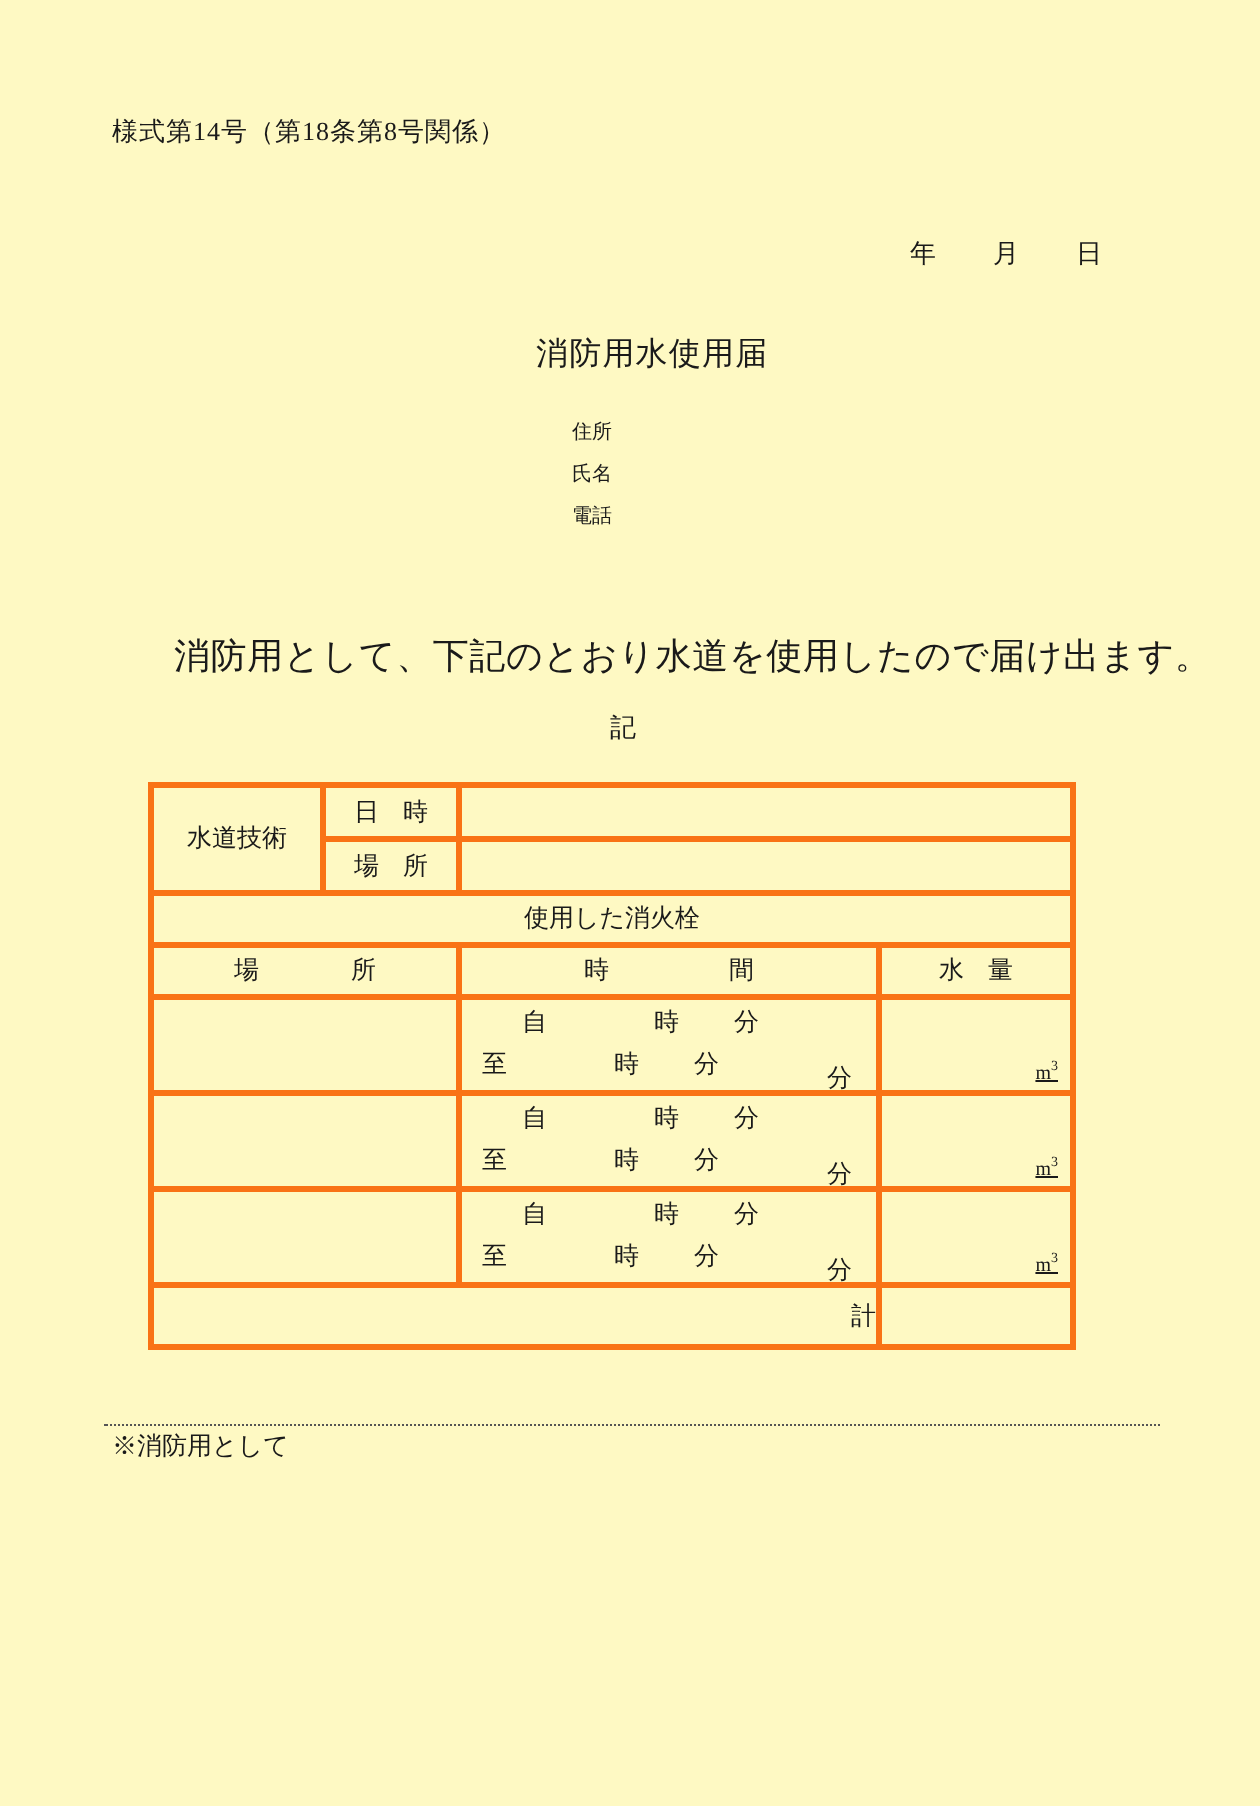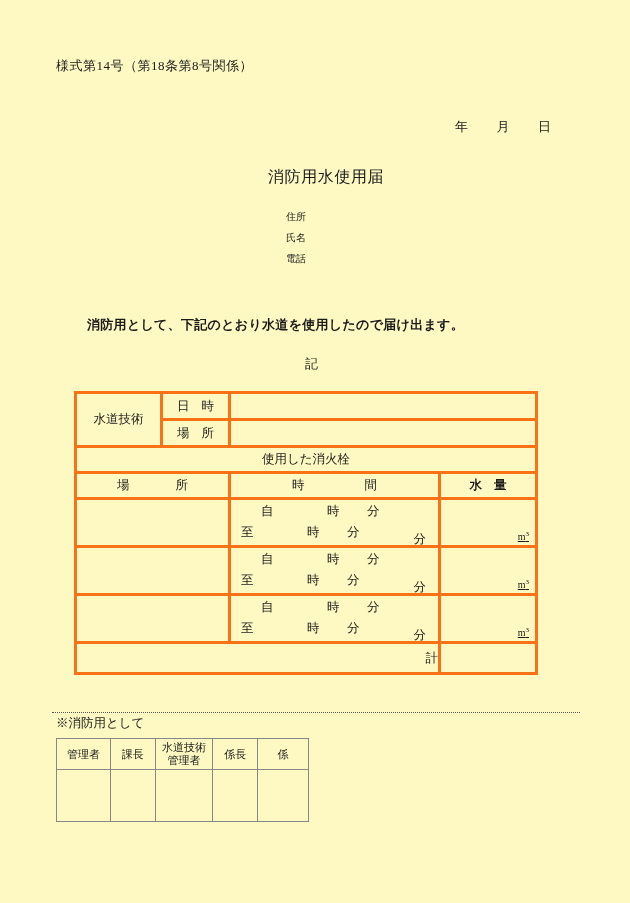--- a/index.html
+++ b/index.html
@@ -71,24 +71,23 @@
     line-height: 21px;
     text-align: right;
   }
   .applicant .row { white-space: nowrap; }
   .applicant .row .c1 { display: inline-block; width: 26px; }
 
   .body-text {
     position: absolute;
     left: 87px;
     top: 316px;
-    font-size: 13px;
+    font-size: 18px;
     letter-spacing: 0.3px;
     white-space: nowrap;
-    font-weight: bold;
   }
 
   .ki-mark {
     position: absolute;
     left: 305px;
     top: 355px;
     font-size: 13px;
   }
 
   
@@ -131,21 +130,21 @@
     text-align: center;
     height: 27px;
     font-size: 12.5px;
   }
   .col-head .sp-wide { display: inline-block; width: 46px; }
   .col-head .sp-mid { display: inline-block; width: 60px; }
   .col-head .sp-sm { display: inline-block; width: 12px; }
 
   .c-place { width: 154px; }
   .c-time  { width: 213px; }
-  .c-vol   { width: 97px; font-weight: bold; }
+  .c-vol   { width: 97px; }
 
   
   .entry-row td { height: 48px; }
 
   .time-cell {
     position: relative;
     height: 48px;
   }
   .time-cell .ln {
     position: absolute;
@@ -346,35 +345,14 @@
         <td class="total-label" colspan="4">計</td>
         <td></td>
       </tr>
     </tbody>
   </table>
 
   <div class="dotted-sep"></div>
 
   <div class="admin-title">※消防用として</div>
 
-  <table class="admin-table">
-    <tbody>
-      <tr class="ahead">
-        <td class="w-kanri">管理者</td>
-        <td class="w-kacho">課長</td>
-        <td class="w-gijutsu two-line">
-          <div>水道技術</div>
-          <div>管理者</div>
-        </td>
-        <td class="w-kakaricho">係長</td>
-        <td class="w-kakari">係</td>
-      </tr>
-      <tr class="abody">
-        <td></td>
-        <td></td>
-        <td></td>
-        <td></td>
-        <td></td>
-      </tr>
-    </tbody>
-  </table>
 
 </div>
 
 </body></html>

